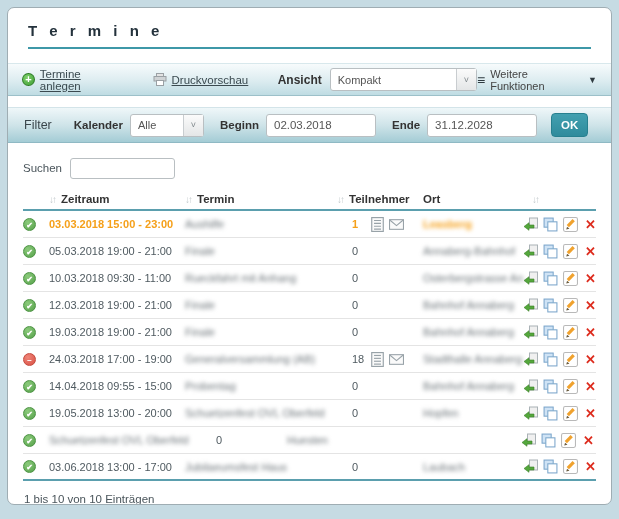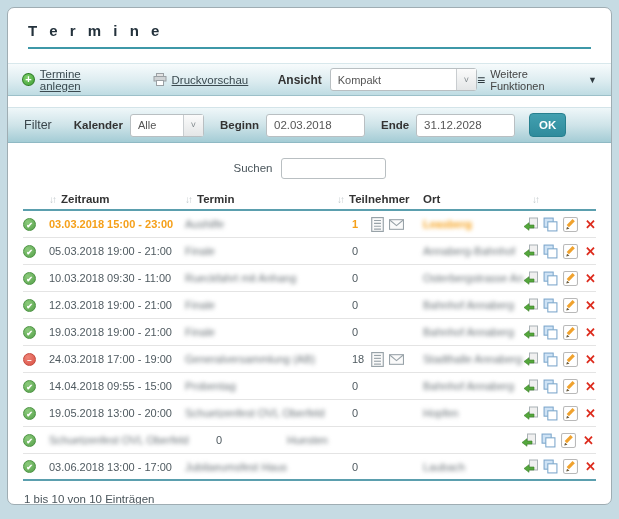--- a/index.html
+++ b/index.html
@@ -69,32 +69,32 @@
     padding: 0 16px;
   }
   .filter-title { font-size: 12.5px; color: #3a464c; margin-right: 22px; }
   .f-label { font-weight: bold; color: #333; font-size: 11.5px; margin-right: 7px; }
   .f-gap { width: 16px; }
   .f-input {
     height: 23px; border: 1px solid #b9bfc2; border-radius: 3px;
     padding: 0 7px; font-family: inherit; font-size: 11.5px; color: #555;
     background: #fff; outline: none;
   }
-  .in-date { width: 99px; }
+  .in-date { width: 110px; }
   .sel-cal { width: 74px; } .sel-cal .val { flex: 1; }
   .ok-btn {
     margin-left: 14px; height: 24px; padding: 0 9px;
     background: linear-gradient(#42a0b0, #2f8b9c);
     border: 1px solid #27808f; border-radius: 4px;
     color: #fff; font-size: 11.5px; font-weight: bold; cursor: pointer;
     font-family: inherit;
   }
   
   .content { padding: 13px 15px 0 15px; }
-  .search-row { display: flex; justify-content: center; align-items: center; height: 24px; margin-bottom: 9px; }
+  .search-row { display: flex; justify-content: flex-start; align-items: center; height: 24px; margin-bottom: 9px; }
   .search-row .s-label { color: #4a555b; font-size: 11.5px; margin-right: 8px; }
   .s-input { width: 105px; height: 21px; }
   
   .table { width: 100%; }
   .thead { display: flex; align-items: center; height: 22px; border-bottom: 2px solid #5b9fae; }
   .thead .hlbl { font-weight: bold; color: #333; font-size: 11.5px; cursor: pointer; }
   .sort { color: #c3cacd; font-size: 10px; font-weight: bold; letter-spacing: -2px; margin-right: 6px; cursor: pointer; }
   .sort i { font-style: normal; }
   .cell { flex: none; display: flex; align-items: center; }
   .col-status { width: 26px; }

